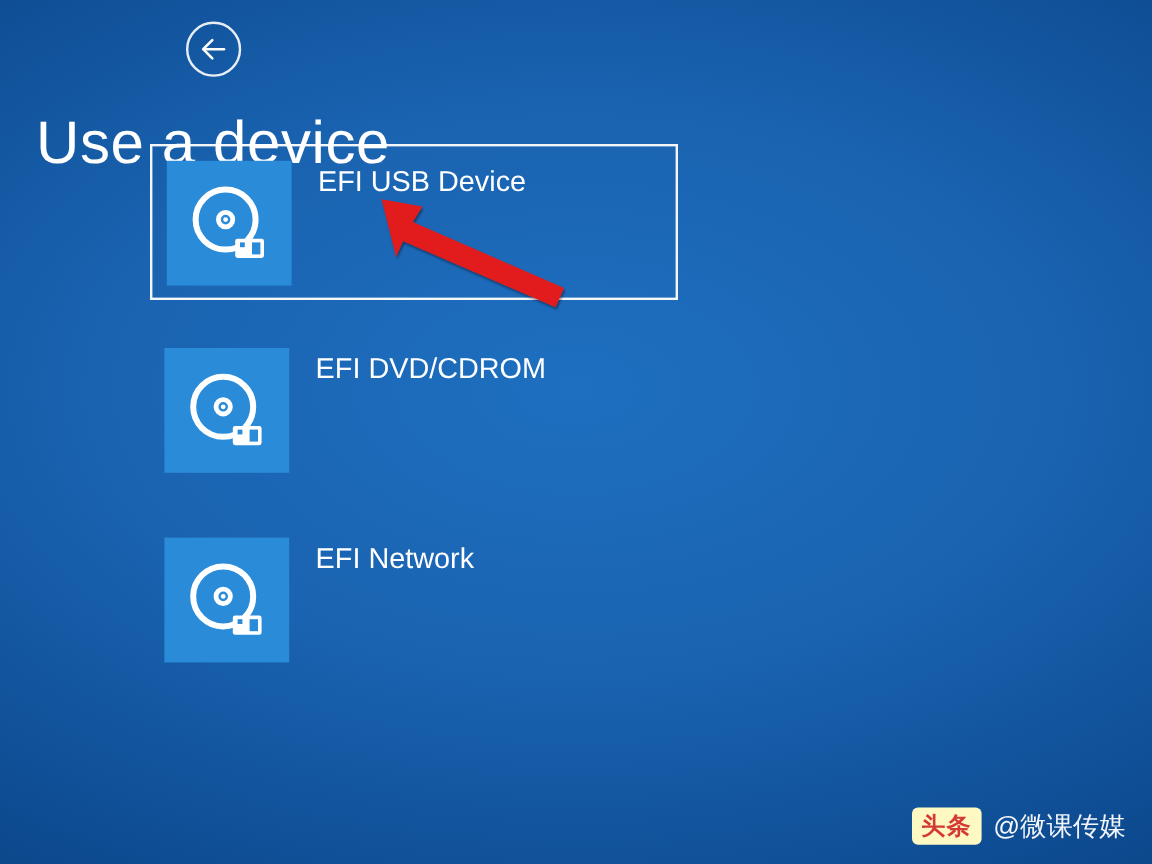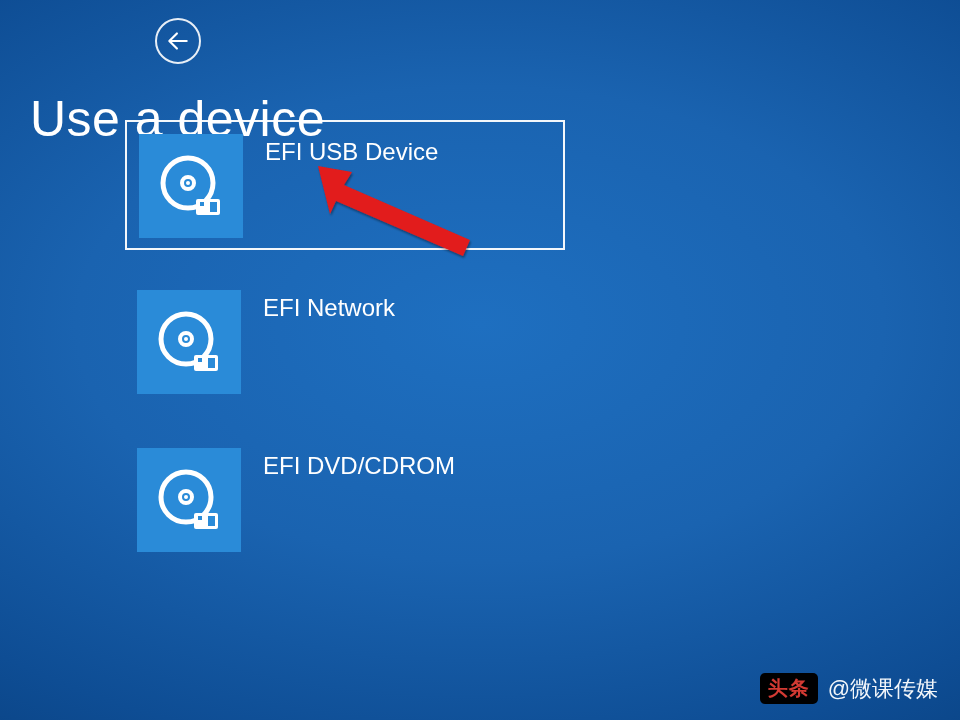--- a/index.html
+++ b/index.html
@@ -86,21 +86,21 @@
       position: absolute;
       right: 22px;
       bottom: 16px;
       display: flex;
       align-items: center;
       gap: 10px;
       color: rgba(255,255,255,0.95);
       font-size: 22px;
     }
     .wm-badge {
-      background: #000000;
+      background: #fef9c3;
       color: #d33a33;
       font-weight: 700;
       border-radius: 5px;
       padding: 2px 8px;
       font-size: 20px;
       letter-spacing: 1px;
     }
     .wm-text { font-weight: 400; }
   </style>
 </head>
@@ -136,35 +136,35 @@
     <div class="tile">
       <svg width="70" height="70" viewBox="0 0 70 70">
         <circle cx="32" cy="32" r="25" fill="none" stroke="#ffffff" stroke-width="5"></circle>
         <circle cx="32" cy="32" r="6" fill="none" stroke="#ffffff" stroke-width="4"></circle>
         <circle cx="32" cy="32" r="2" fill="#ffffff"></circle>
         <rect x="40" y="48" width="24" height="16" rx="2" fill="#ffffff"></rect>
         <rect x="44" y="51" width="4" height="4" fill="#2a8bd8"></rect>
         <rect x="54" y="51" width="7" height="10" fill="#2a8bd8"></rect>
       </svg>
     </div>
-    <div class="option-label">EFI Network</div>
+    <div class="option-label">EFI DVD/CDROM</div>
   </div>
 
   <div class="option">
     <div class="tile">
       <svg width="70" height="70" viewBox="0 0 70 70">
         <circle cx="32" cy="32" r="25" fill="none" stroke="#ffffff" stroke-width="5"></circle>
         <circle cx="32" cy="32" r="6" fill="none" stroke="#ffffff" stroke-width="4"></circle>
         <circle cx="32" cy="32" r="2" fill="#ffffff"></circle>
         <rect x="40" y="48" width="24" height="16" rx="2" fill="#ffffff"></rect>
         <rect x="44" y="51" width="4" height="4" fill="#2a8bd8"></rect>
         <rect x="54" y="51" width="7" height="10" fill="#2a8bd8"></rect>
       </svg>
     </div>
-    <div class="option-label">EFI DVD/CDROM</div>
+    <div class="option-label">EFI Network</div>
   </div>
 
 </div>
 
 <svg class="arrow-annot" width="200" height="110" viewBox="0 0 200 110">
   <defs>
     <filter id="ds" x="-20%" y="-20%" width="140%" height="140%">
       <feDropShadow dx="1" dy="2" stdDeviation="1" flood-color="rgba(0,0,0,0.4)"></feDropShadow>
     </filter>
   </defs>

